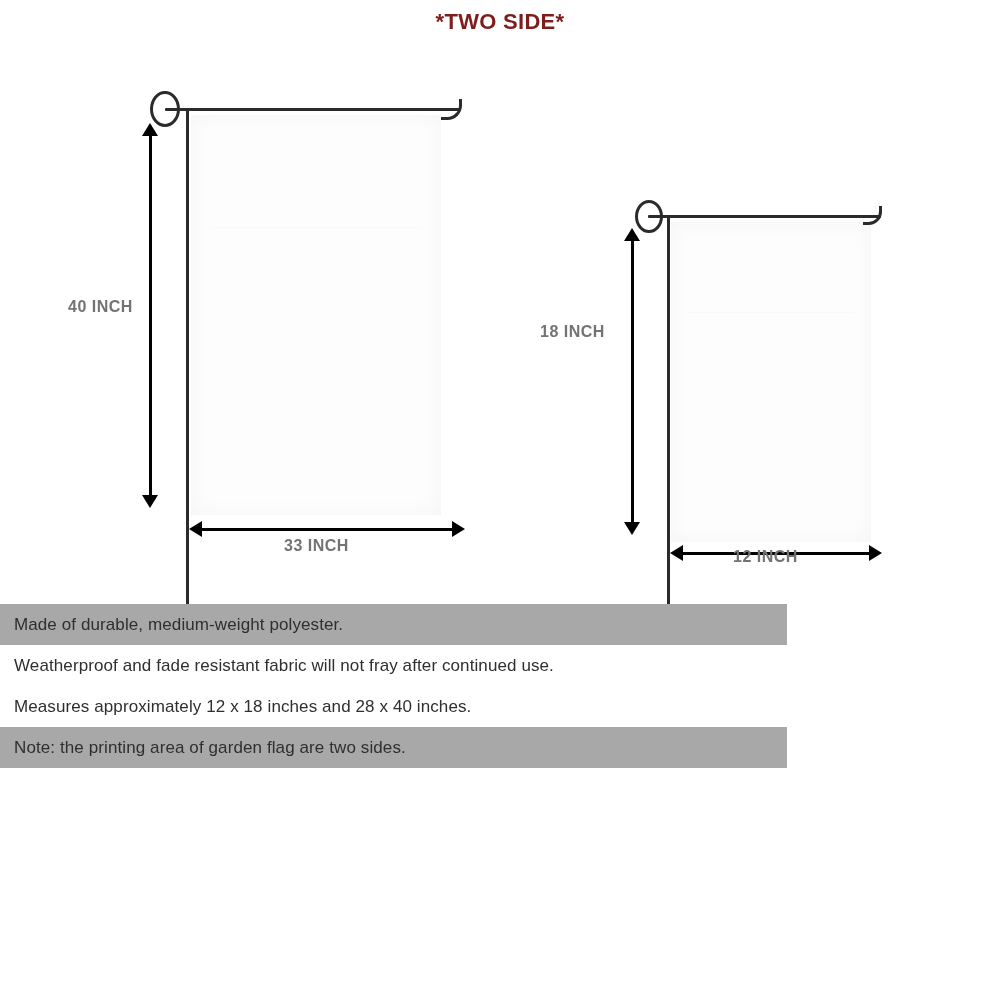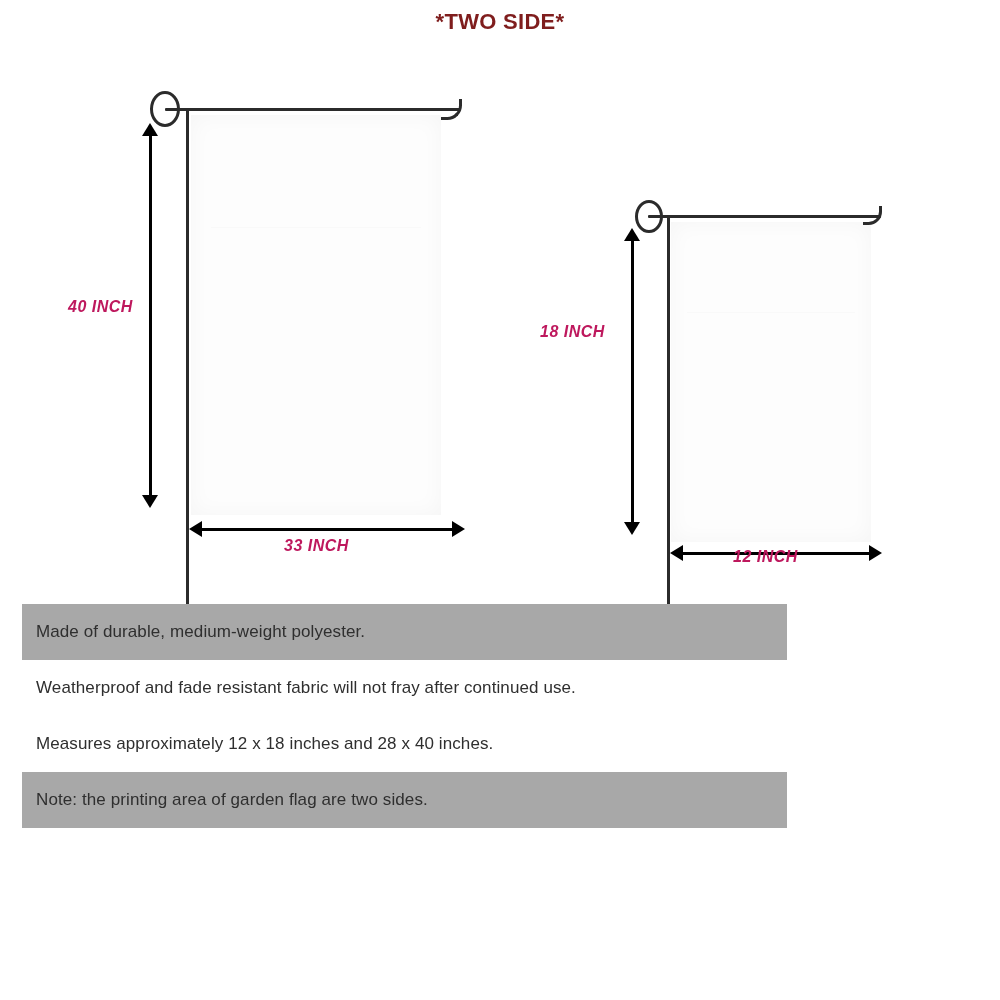--- a/index.html
+++ b/index.html
@@ -123,43 +123,41 @@
   }
   .arrow.right {
     border-top: 8px solid transparent;
     border-bottom: 8px solid transparent;
     border-left: 13px solid #000;
   }
   .dim-label {
     position: absolute;
     font-size: 16px;
     font-weight: bold;
-    color: #be185d;
+    color: #737373;
     white-space: nowrap;
     letter-spacing: 0.5px;
-    font-style: italic;
   }
 
   
   .features {
     position: absolute;
     left: 0;
     top: 604px;
     width: 787px;
   }
   .feature-row {
-    height: 56px;
+    height: 41px;
     display: flex;
     align-items: center;
     padding-left: 14px;
     box-sizing: border-box;
     font-size: 17px;
     color: #2f2f2f;
     letter-spacing: 0.1px;
-    margin-left: 22px;
   }
   .feature-row.shaded {
     background: #a8a8a8;
   }
   .feature-row.plain {
     background: #ffffff;
   }
   .features-bg {
     position: absolute;
     left: 0;

